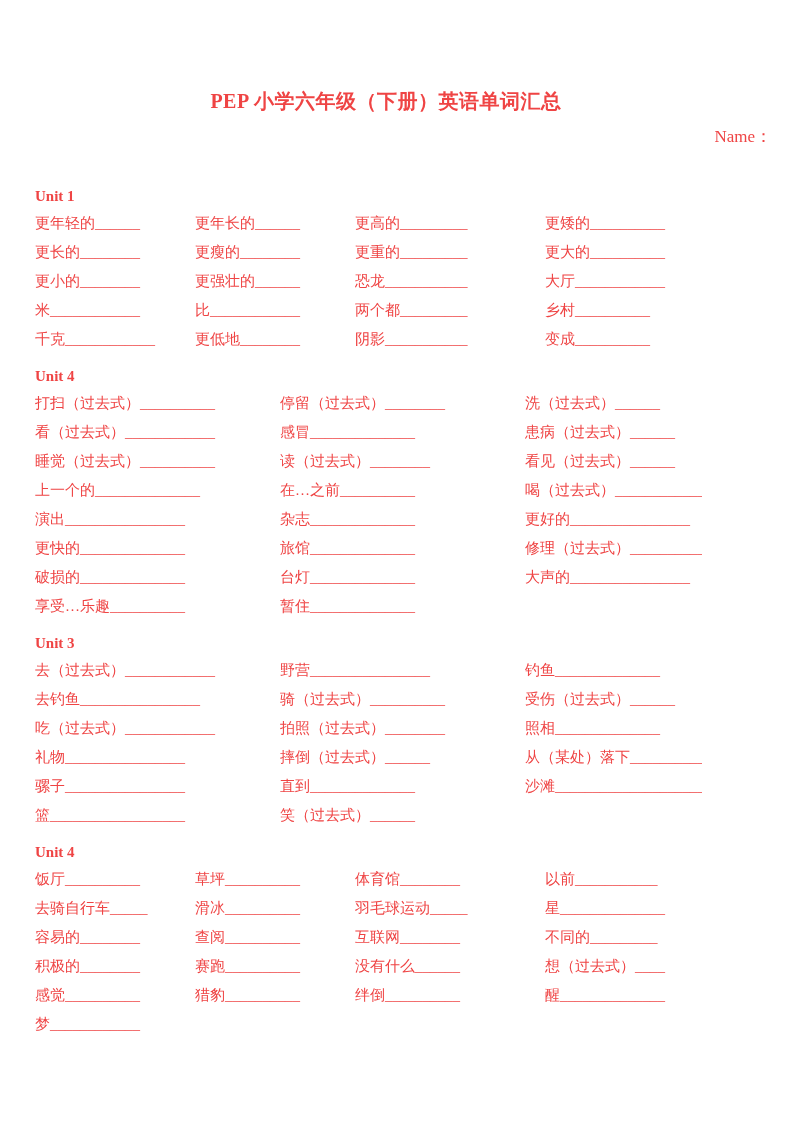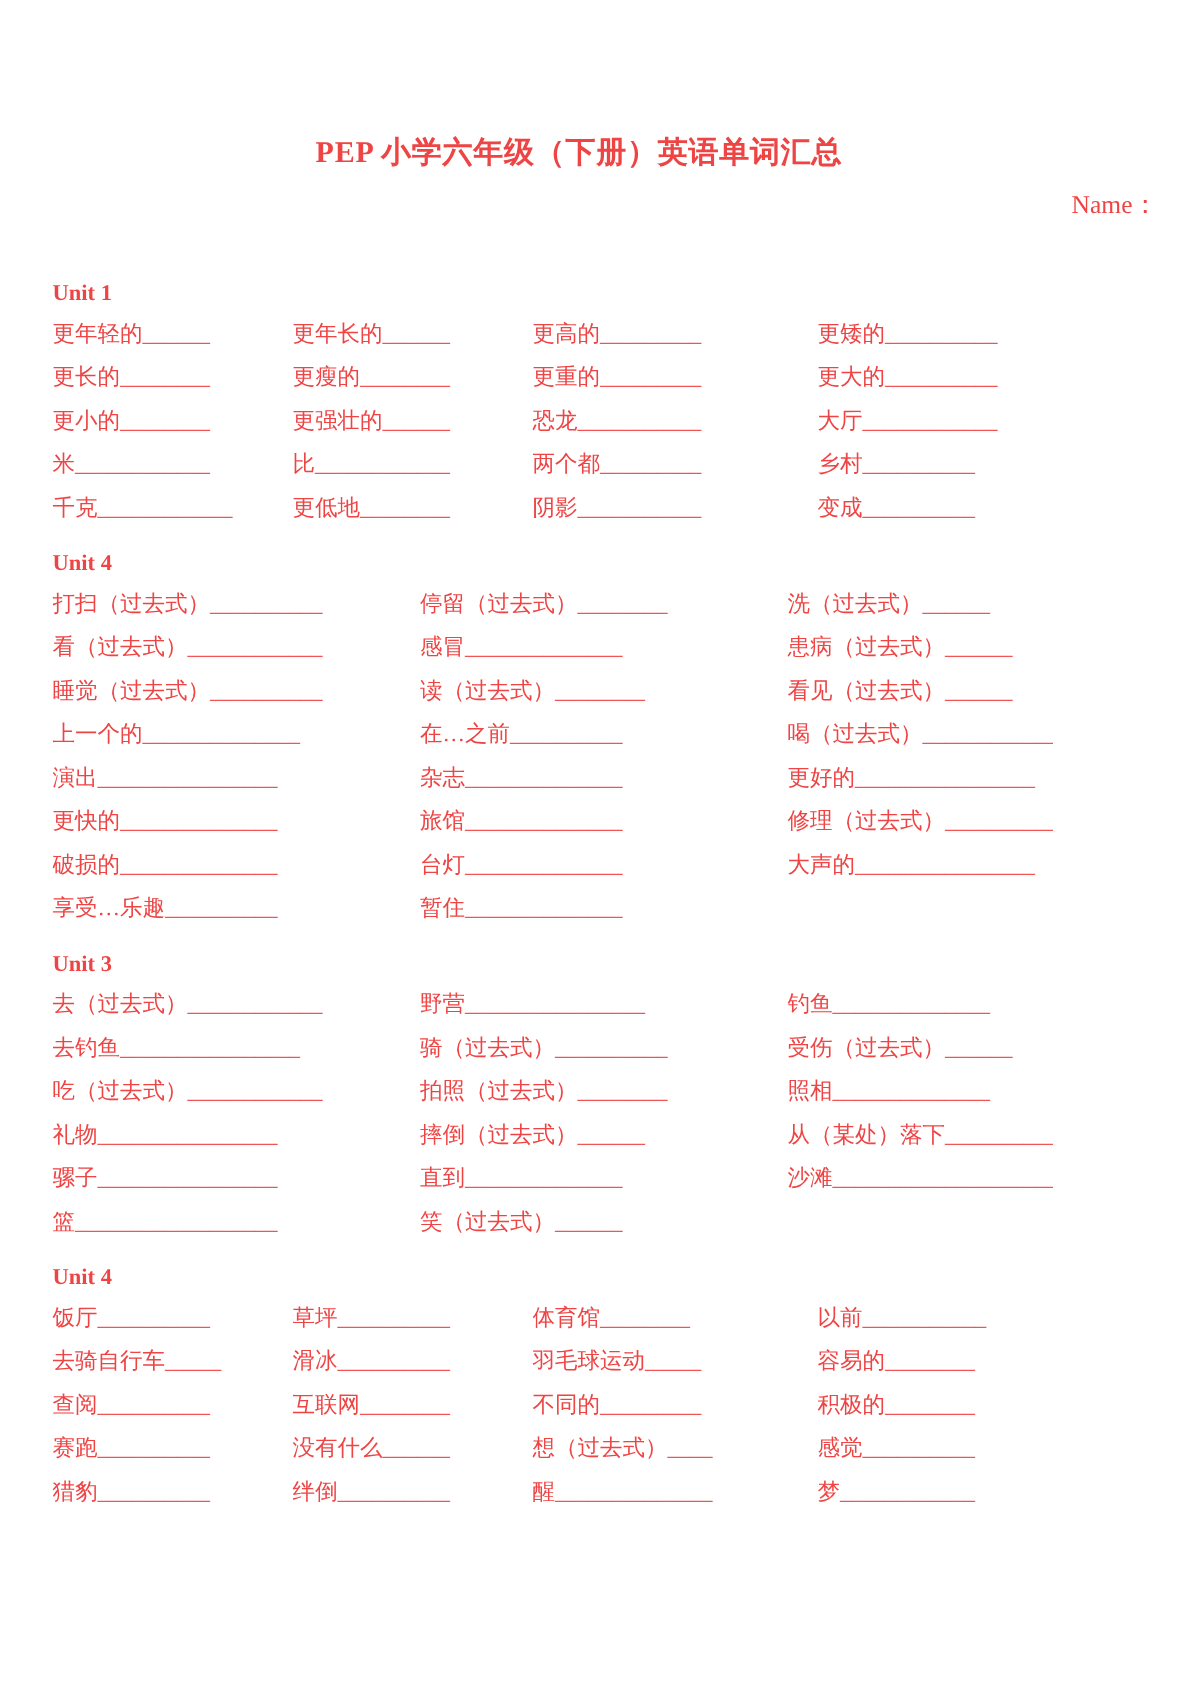--- a/index.html
+++ b/index.html
@@ -136,20 +136,21 @@
       </div>
       <div class="unit-heading">Unit 4</div>
       <div class="unit-grid cols-4">
         <div class="word-item">饭厅__________</div>
         <div class="word-item">草坪__________</div>
         <div class="word-item">体育馆________</div>
         <div class="word-item">以前___________</div>
         <div class="word-item">去骑自行车_____</div>
         <div class="word-item">滑冰__________</div>
         <div class="word-item">羽毛球运动_____</div>
+        <div class="word-item">星______________</div>
         <div class="word-item">容易的________</div>
         <div class="word-item">查阅__________</div>
         <div class="word-item">互联网________</div>
         <div class="word-item">不同的_________</div>
         <div class="word-item">积极的________</div>
         <div class="word-item">赛跑__________</div>
         <div class="word-item">没有什么______</div>
         <div class="word-item">想（过去式）____</div>
         <div class="word-item">感觉__________</div>
         <div class="word-item">猎豹__________</div>

